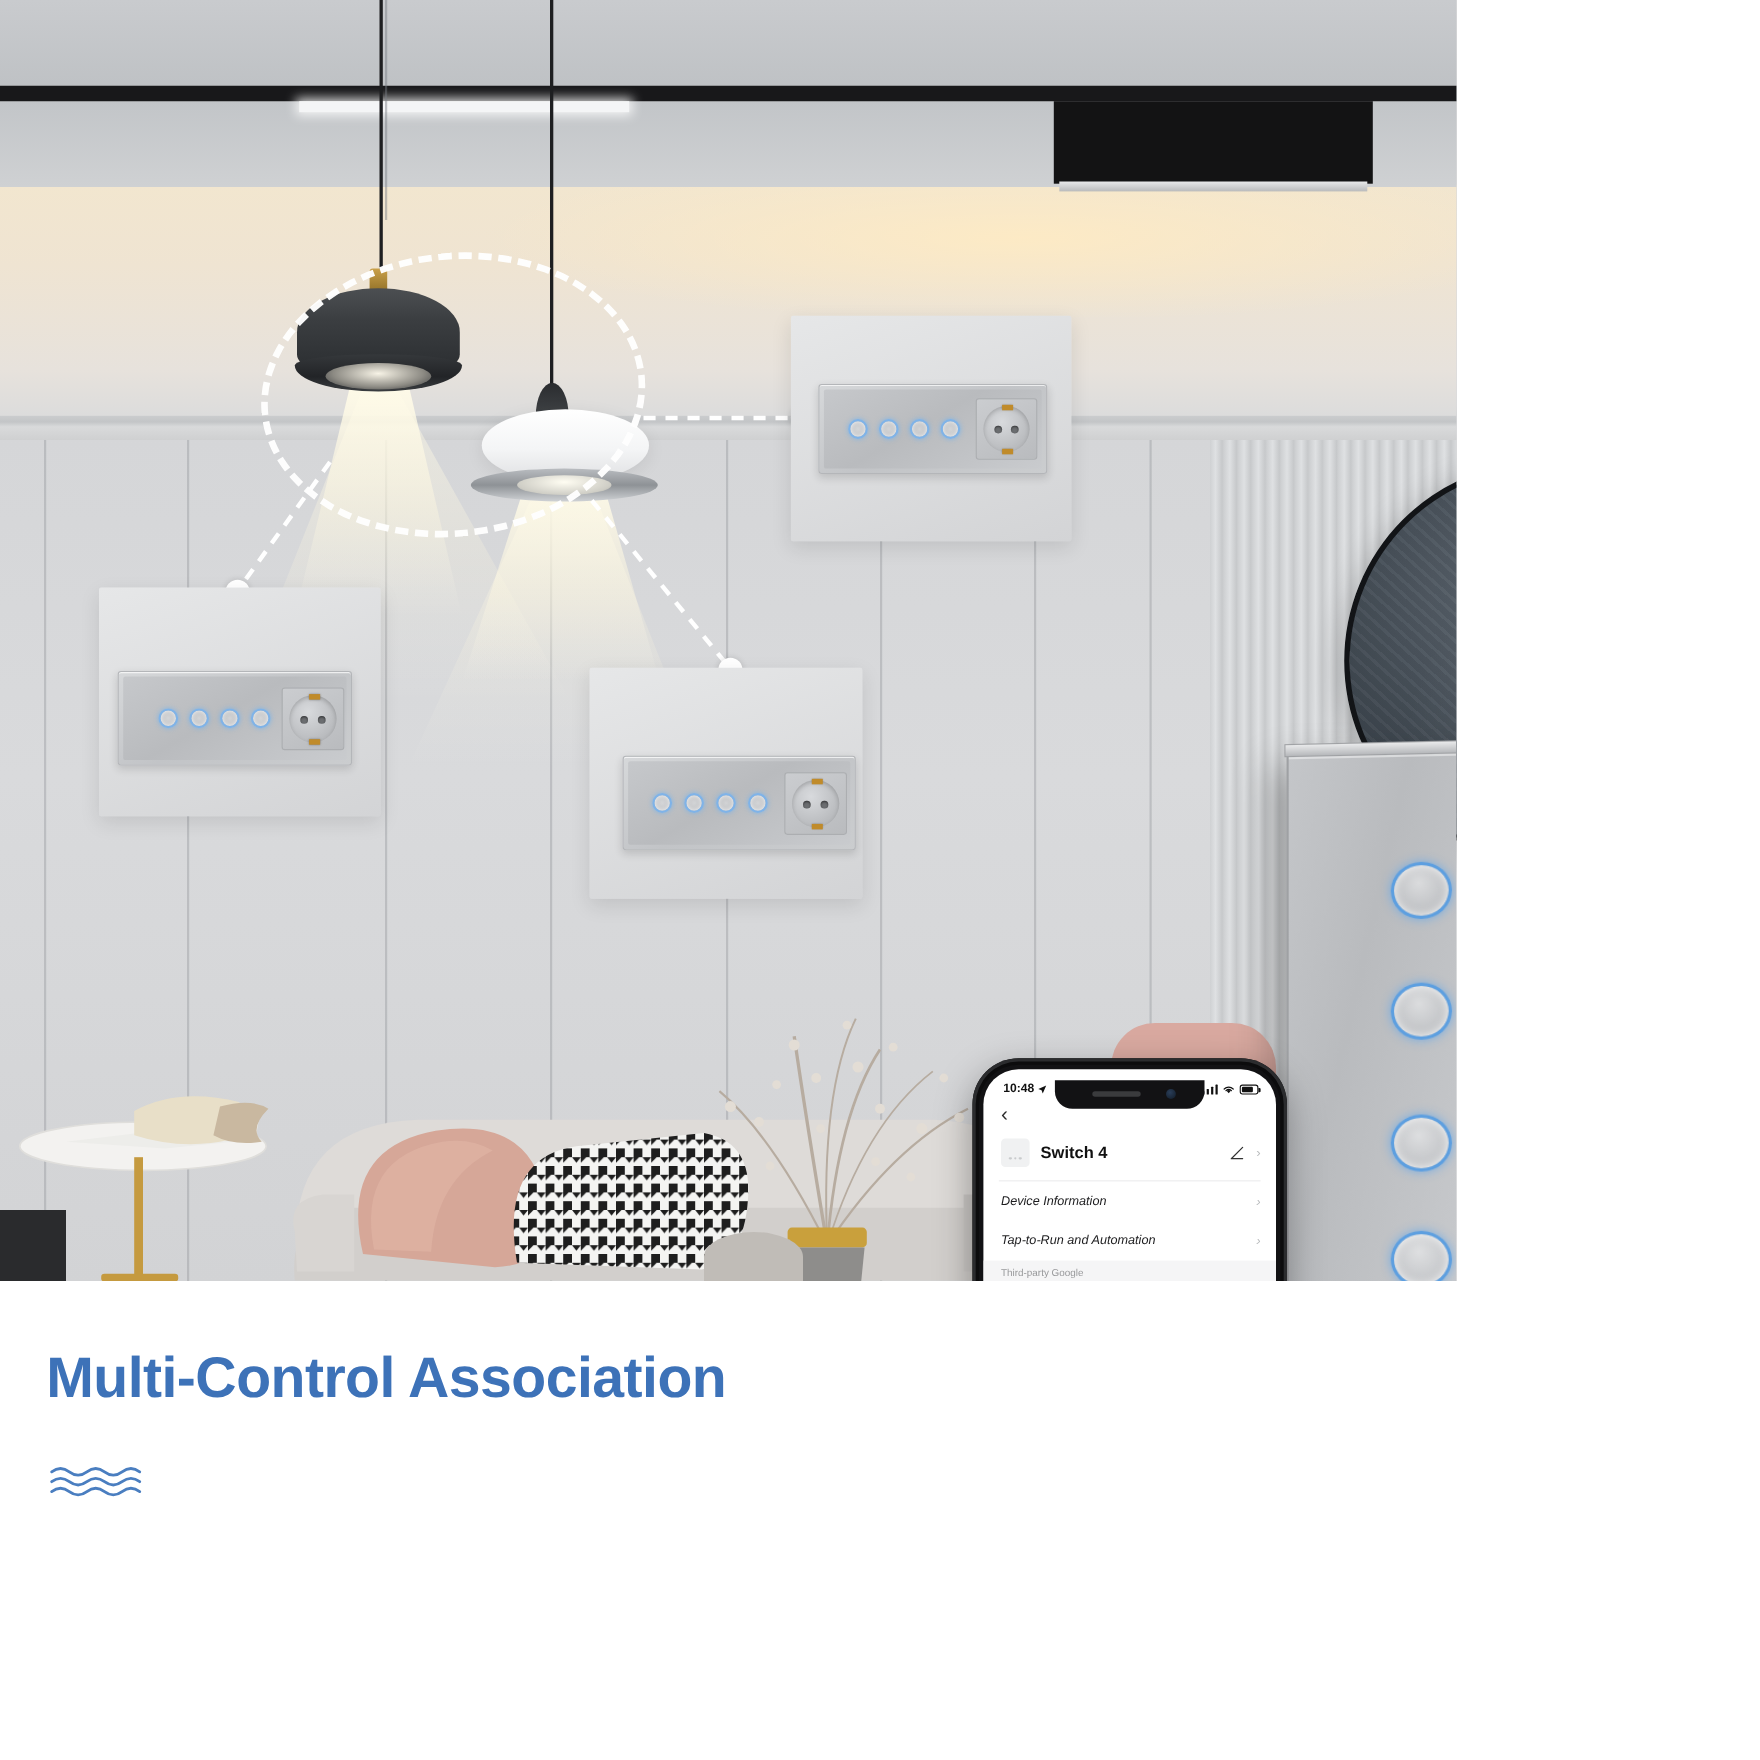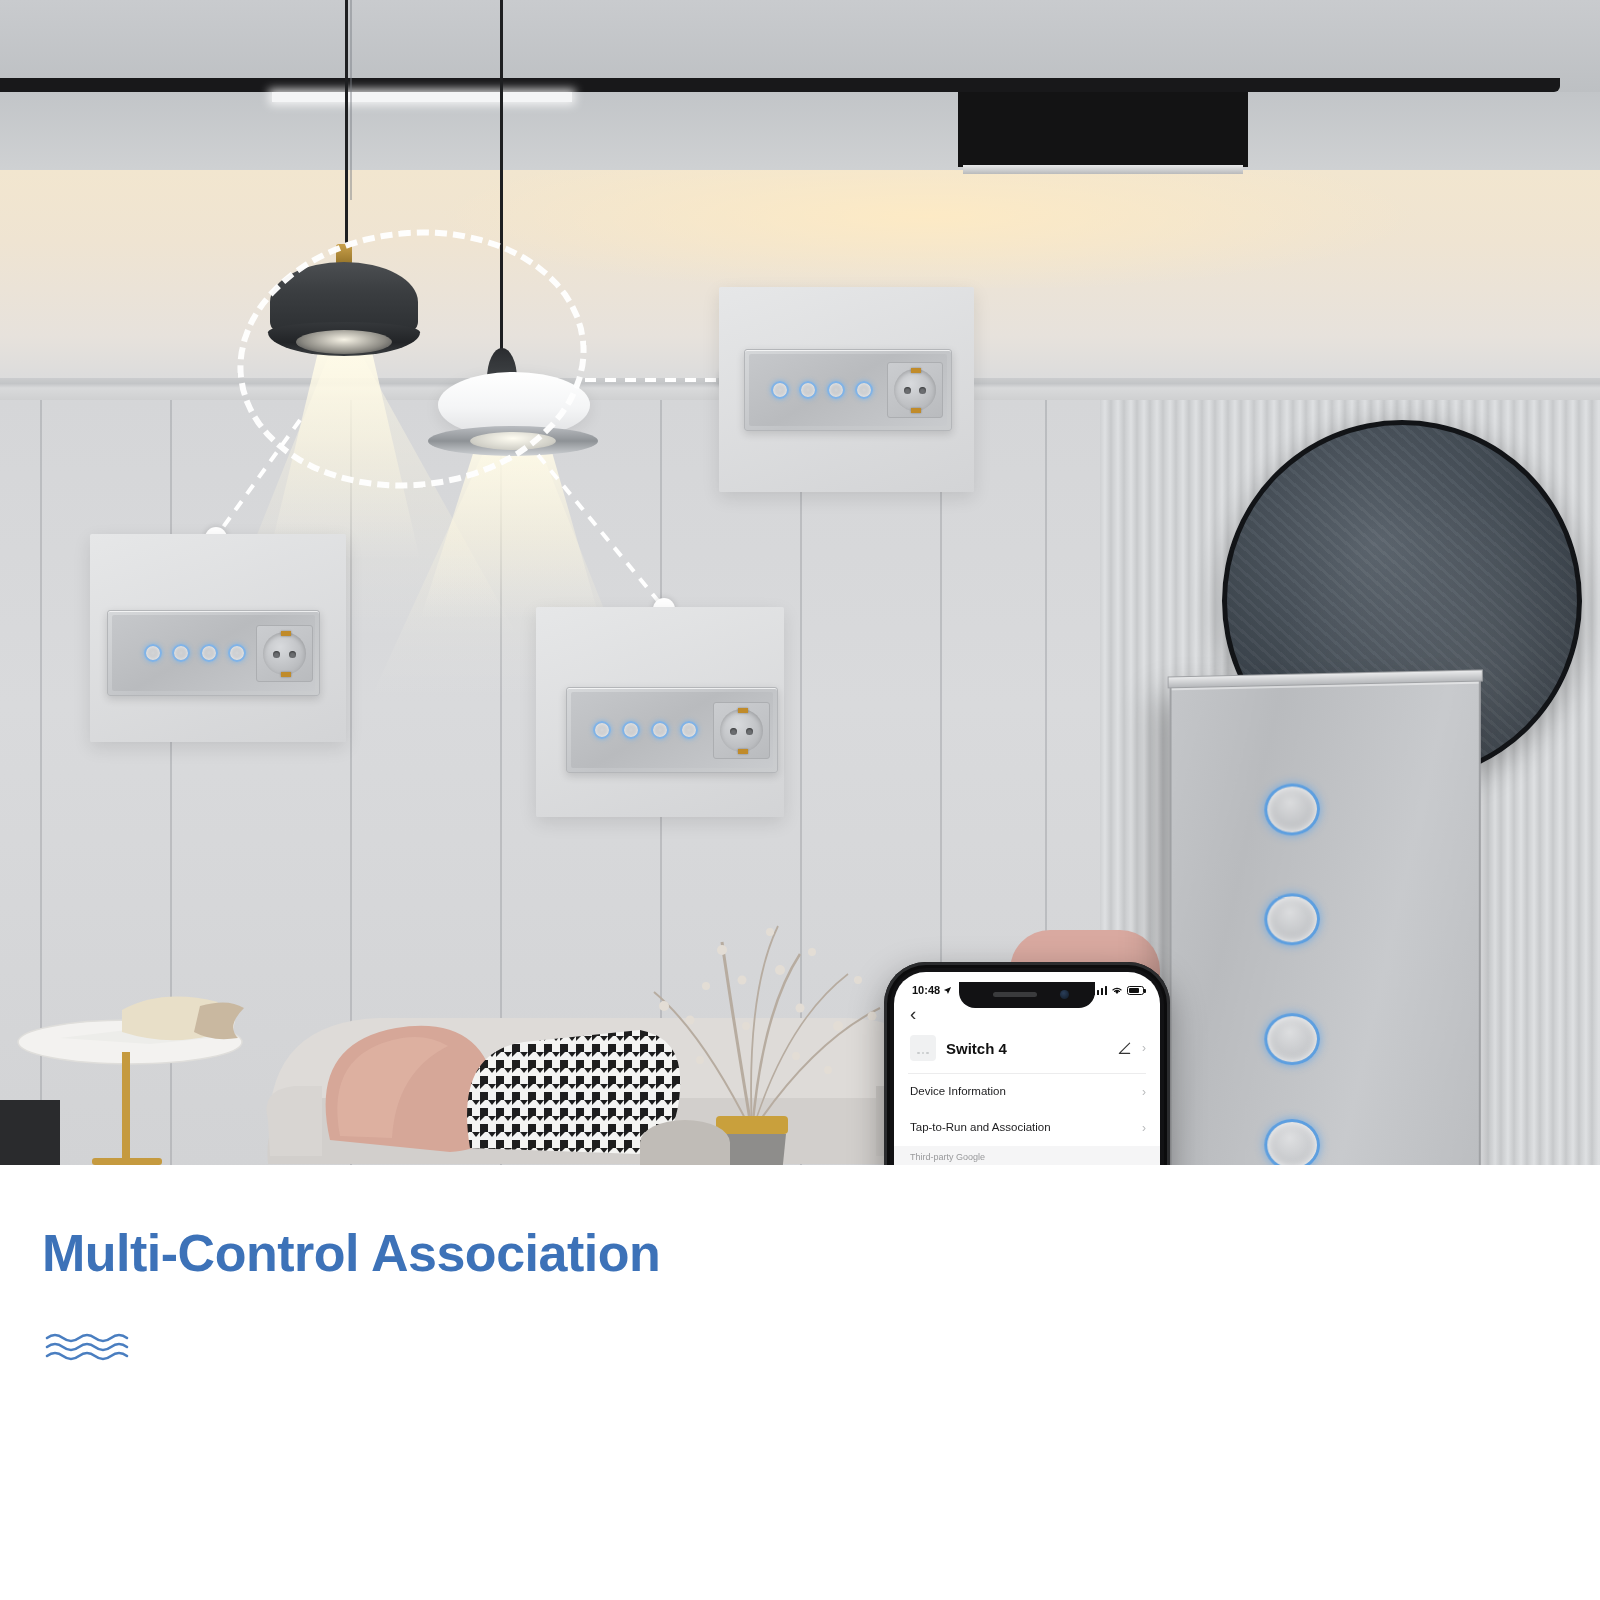--- a/index.html
+++ b/index.html
@@ -1,19 +1,19 @@
 <!DOCTYPE html>
 <html><head>
 <meta charset="utf-8">
 <style>
   * { margin:0; padding:0; box-sizing:border-box; }
   html,body { width:1600px; height:1600px; overflow:hidden; background:#fff;
               font-family:"Liberation Sans", sans-serif; }
 
-  #page { position:relative; width:1600px; height:1600px; overflow:hidden; background:#a3a3a3; }
+  #page { position:relative; width:1324px; height:1600px; overflow:hidden; background:#a3a3a3; }
 
   
   #scene { position:absolute; left:0; top:0; width:1600px; height:1165px; overflow:hidden;
            background:#d9dadc; }
 
   
   .ceil-slab { position:absolute; left:0; top:0; width:1600px; height:92px;
                background:linear-gradient(180deg,#c9cbce 0%,#bdc0c3 100%); }
   .ceil-slab-edge { position:absolute; left:0; top:78px; width:1560px; height:14px;
                background:#18181a; border-radius:0 0 6px 0;}
@@ -157,22 +157,22 @@
 
   .dev-head { display:flex; align-items:center; gap:10px; padding:12px 14px 12px 16px; }
   .dev-thumb { width:26px; height:26px; border-radius:4px; background:#f0f1f2;
             display:flex; align-items:flex-end; justify-content:center; gap:2px; padding-bottom:7px; }
   .dev-thumb span { width:2.5px; height:2.5px; background:#c9cbcd; border-radius:50%; display:block; }
   .dev-name { font-size:15px; font-weight:bold; color:#111; flex:1; }
   .chev { color:#b9bbbd; font-size:12px; }
 
   .hr { height:1px; background:#ececed; margin:0 14px; }
 
-  .row { display:flex; justify-content:space-between;
-            padding:11px 14px 11px 16px; font-size:11.5px; color:#1d1d1f; }
+  .row { display:flex; align-items:center; justify-content:space-between;
+            padding:11px 14px 11px 16px; font-size:11.5px; color:#1d1d1f;font-style:italic; }
   .secthead { background:#f5f5f6; padding:6px 14px 6px 16px; font-size:9px; color:#98999b; }
 
   .tp-grid { display:flex; padding:10px 6px 4px 6px; }
   .tp-item { flex:1; display:flex; flex-direction:column; align-items:center; gap:5px; }
   .tp-label { font-size:7.5px; color:#3c3c3e; text-align:center; line-height:1.25; }
   .dots { display:flex; justify-content:center; gap:5px; padding:4px 0 8px; }
   .dots i { width:4px; height:4px; border-radius:50%; background:#d8d9da; display:block; }
   .dots i.on { background:#2f6fd0; }
 
   .toggle { width:30px; height:17px; border-radius:9px; background:#e9eaeb;
@@ -439,21 +439,21 @@
         </svg>
         <span class="chev">›</span>
       </div>
       <div class="hr"></div>
 
       <div class="row">
         <span>Device Information</span>
         <span class="chev">›</span>
       </div>
       <div class="row">
-        <span>Tap-to-Run and Association</span>
+        <span>Tap-to-Run and Automation</span>
         <span class="chev">›</span>
       </div>
 
       <div class="secthead">Third-party Google</div>
       <div class="tp-grid">
         <div class="tp-item">
           <svg width="24" height="24" viewBox="0 0 24 24">
             <circle cx="12" cy="12" r="9" fill="none" stroke="#19c2f3" stroke-width="3.2" stroke-dasharray="44 14" transform="rotate(118 12 12)"></circle>
           </svg>
           <div class="tp-label">Alexa</div>

